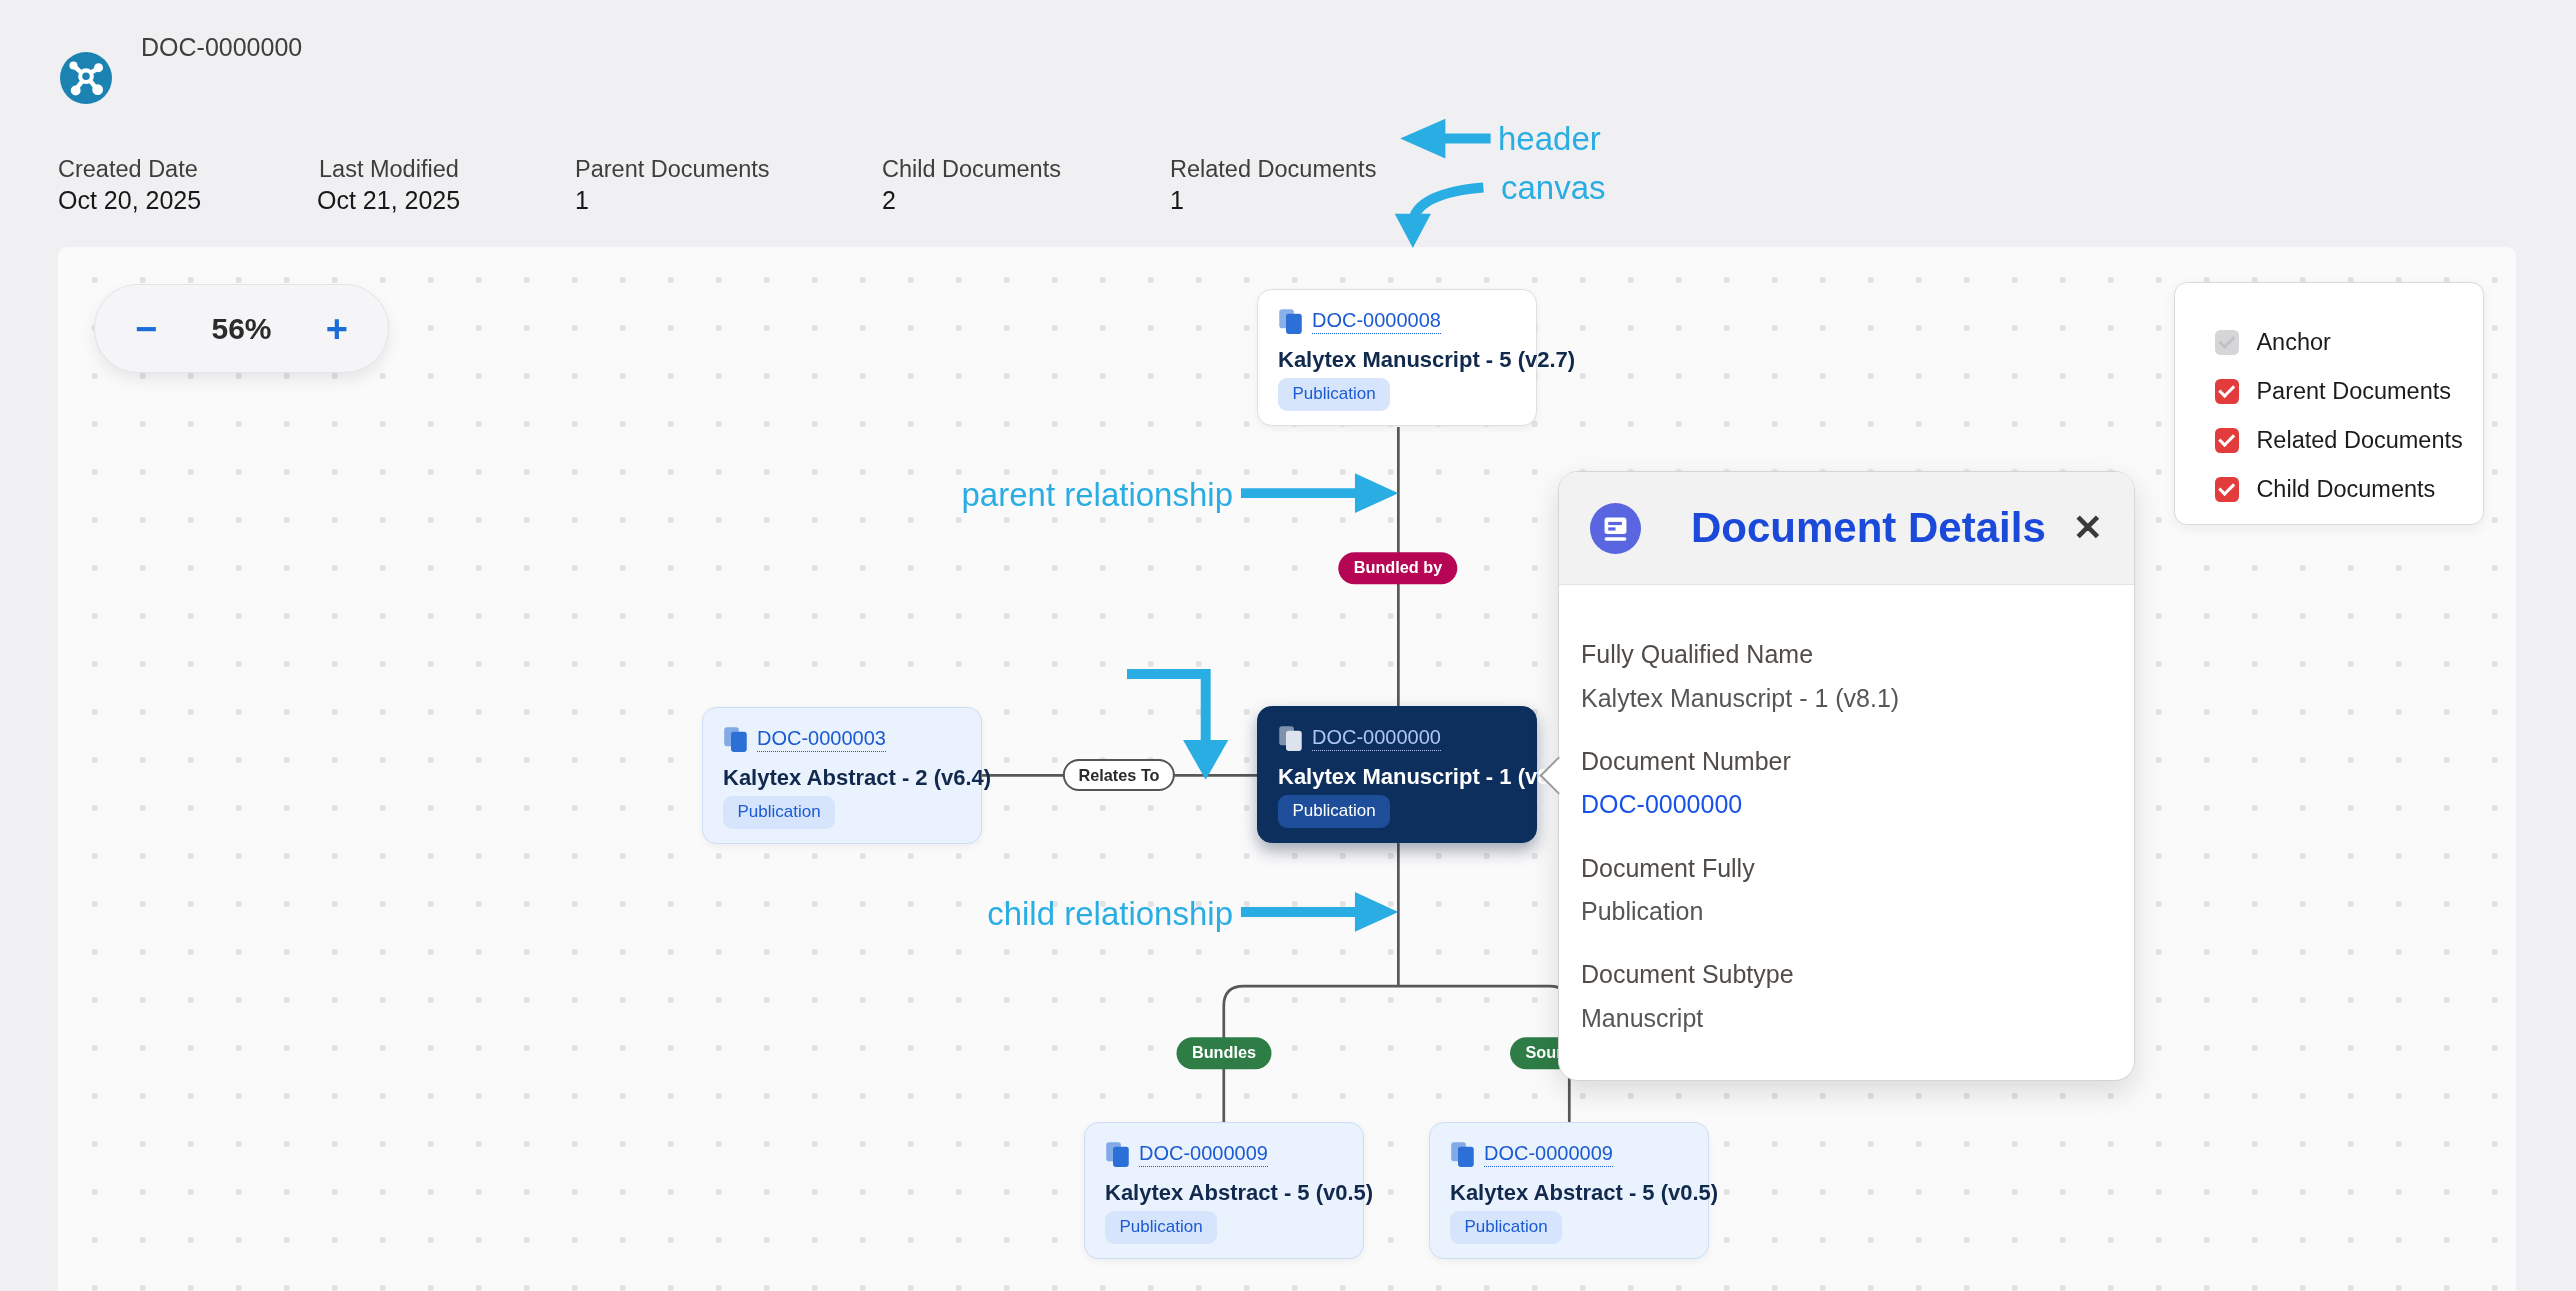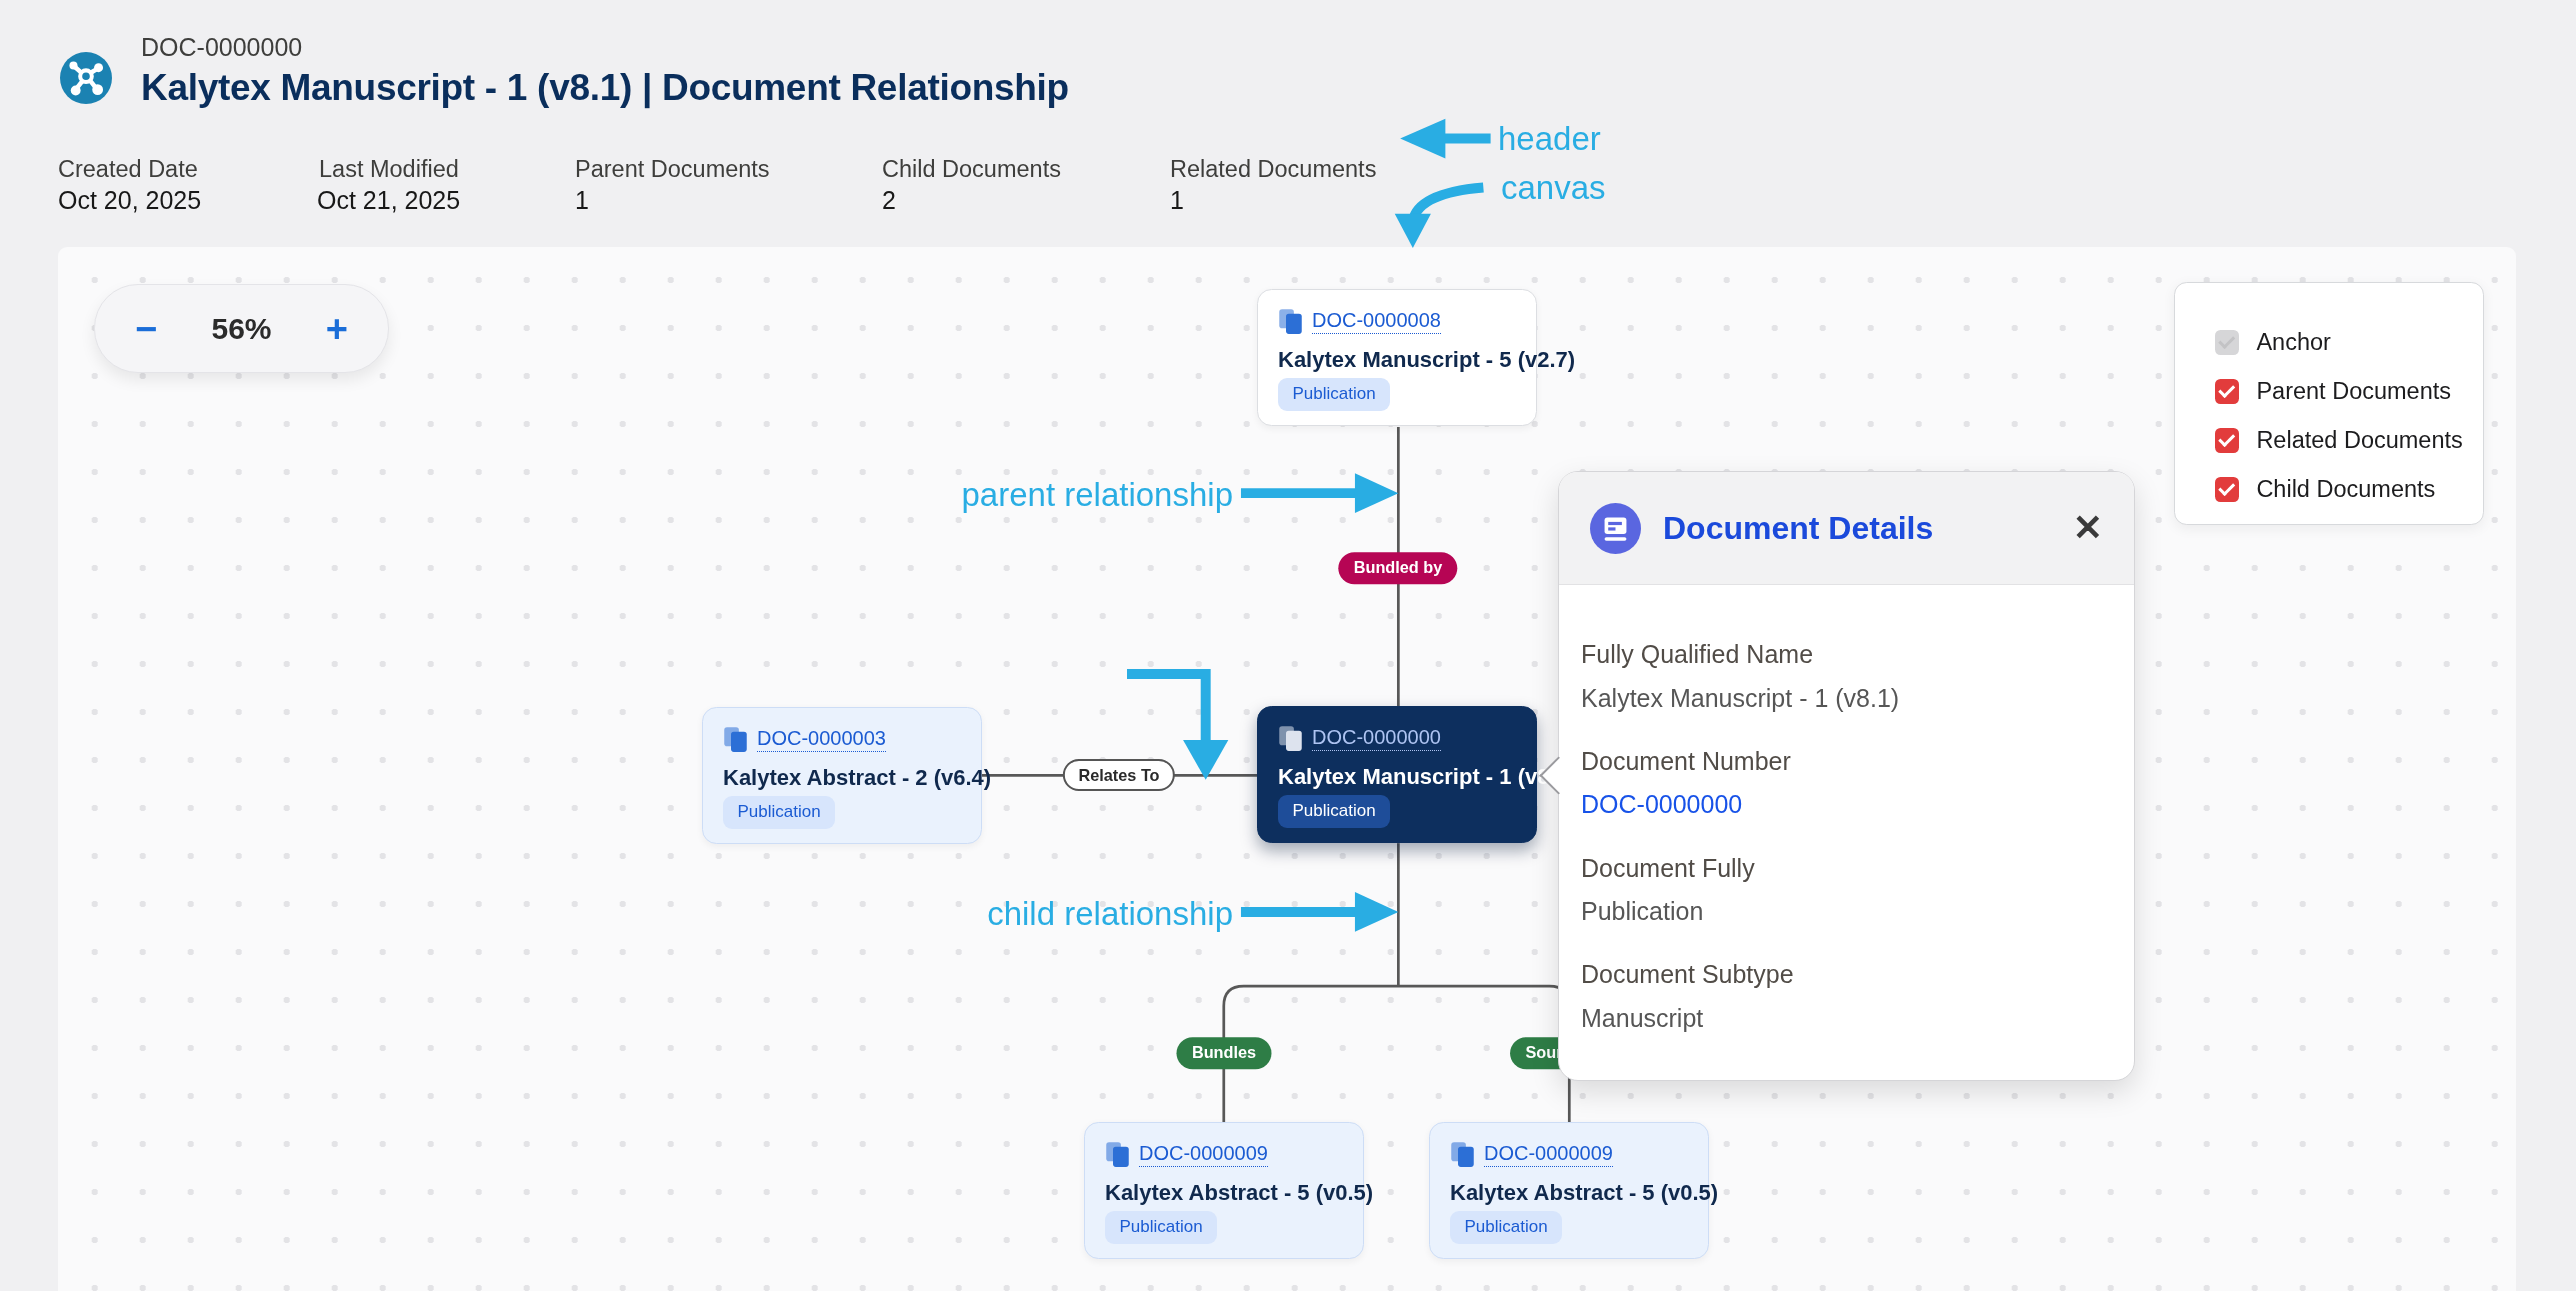--- a/index.html
+++ b/index.html
@@ -66,21 +66,21 @@
   .anno{position:absolute;font-size:33px;font-weight:500;color:#29ade3;z-index:6;white-space:nowrap;}
 
   
   .panel{left:1558px;top:471px;width:575px;height:608px;background:#fff;border:1.8px solid #d5d5d8;
          border-radius:20px;box-shadow:0 11px 29px rgba(0,0,0,.13);z-index:7;}
   .panel-nubbin{position:absolute;left:-14.5px;top:290px;width:25px;height:25px;background:#fff;
                 border-left:2.7px solid #9a9a9e;border-bottom:2.7px solid #9a9a9e;transform:rotate(45deg);}
   .panel-header{position:absolute;left:0;top:0;right:0;height:113px;background:#f2f2f3;
                 border-bottom:1.8px solid #e2e2e4;border-radius:18px 18px 0 0;
                 display:flex;align-items:center;padding:0 31px;gap:22px;box-sizing:border-box;}
-  .panel-title{font-size:32px;font-weight:700;color:#1b4adb;flex:1;}
+  .panel-title{font-size:42px;font-weight:700;color:#1b4adb;flex:1;margin-left:28px;}
   .panel-close{font-size:36px;color:#3a3a3a;font-weight:700;cursor:pointer;line-height:1;}
   .field-label{position:absolute;left:22px;font-size:25px;font-weight:400;color:#514c47;}
   .field-value{position:absolute;left:22px;font-size:25px;color:#565656;}
   .field-value.link{color:#1752e8;cursor:pointer;}
 
   svg.overlay{position:absolute;left:0;top:0;pointer-events:none;}
   .z1{z-index:1}.z2{z-index:2}.z6{z-index:6}.z8{z-index:8}
 </style>
 </head>
 <body>
@@ -97,21 +97,20 @@
           <line x1="33" y1="31" x2="40" y2="40"></line>
       </g>
       <circle cx="29" cy="27" r="6.5" fill="#1b82b2" stroke="#fff" stroke-width="4.5"></circle>
       <circle cx="15" cy="15" r="4.5" fill="#fff"></circle>
         <circle cx="43" cy="17.5" r="5" fill="#fff"></circle>
       <circle cx="17.5" cy="43" r="5.5" fill="#fff"></circle>
         <circle cx="42" cy="42" r="6" fill="#fff"></circle>
     </svg>
   </span>
   <div class="abs hdr-doc-number">DOC-0000000</div>
-  <div class="abs hdr-title">Kalytex Manuscript - 1 (v8.1) | Document Relationship</div>
 
   <div class="abs stat-label" style="left:58px;">Created Date</div>
   <div class="abs stat-value" style="left:58px;">Oct 20, 2025</div>
   <div class="abs stat-label" style="left:319px;">Last Modified</div>
   <div class="abs stat-value" style="left:317px;">Oct 21, 2025</div>
   <div class="abs stat-label" style="left:575px;">Parent Documents</div>
   <div class="abs stat-value" style="left:575px;">1</div>
   <div class="abs stat-label" style="left:882px;">Child Documents</div>
   <div class="abs stat-value" style="left:882px;">2</div>
   <div class="abs stat-label" style="left:1170px;">Related Documents</div>

